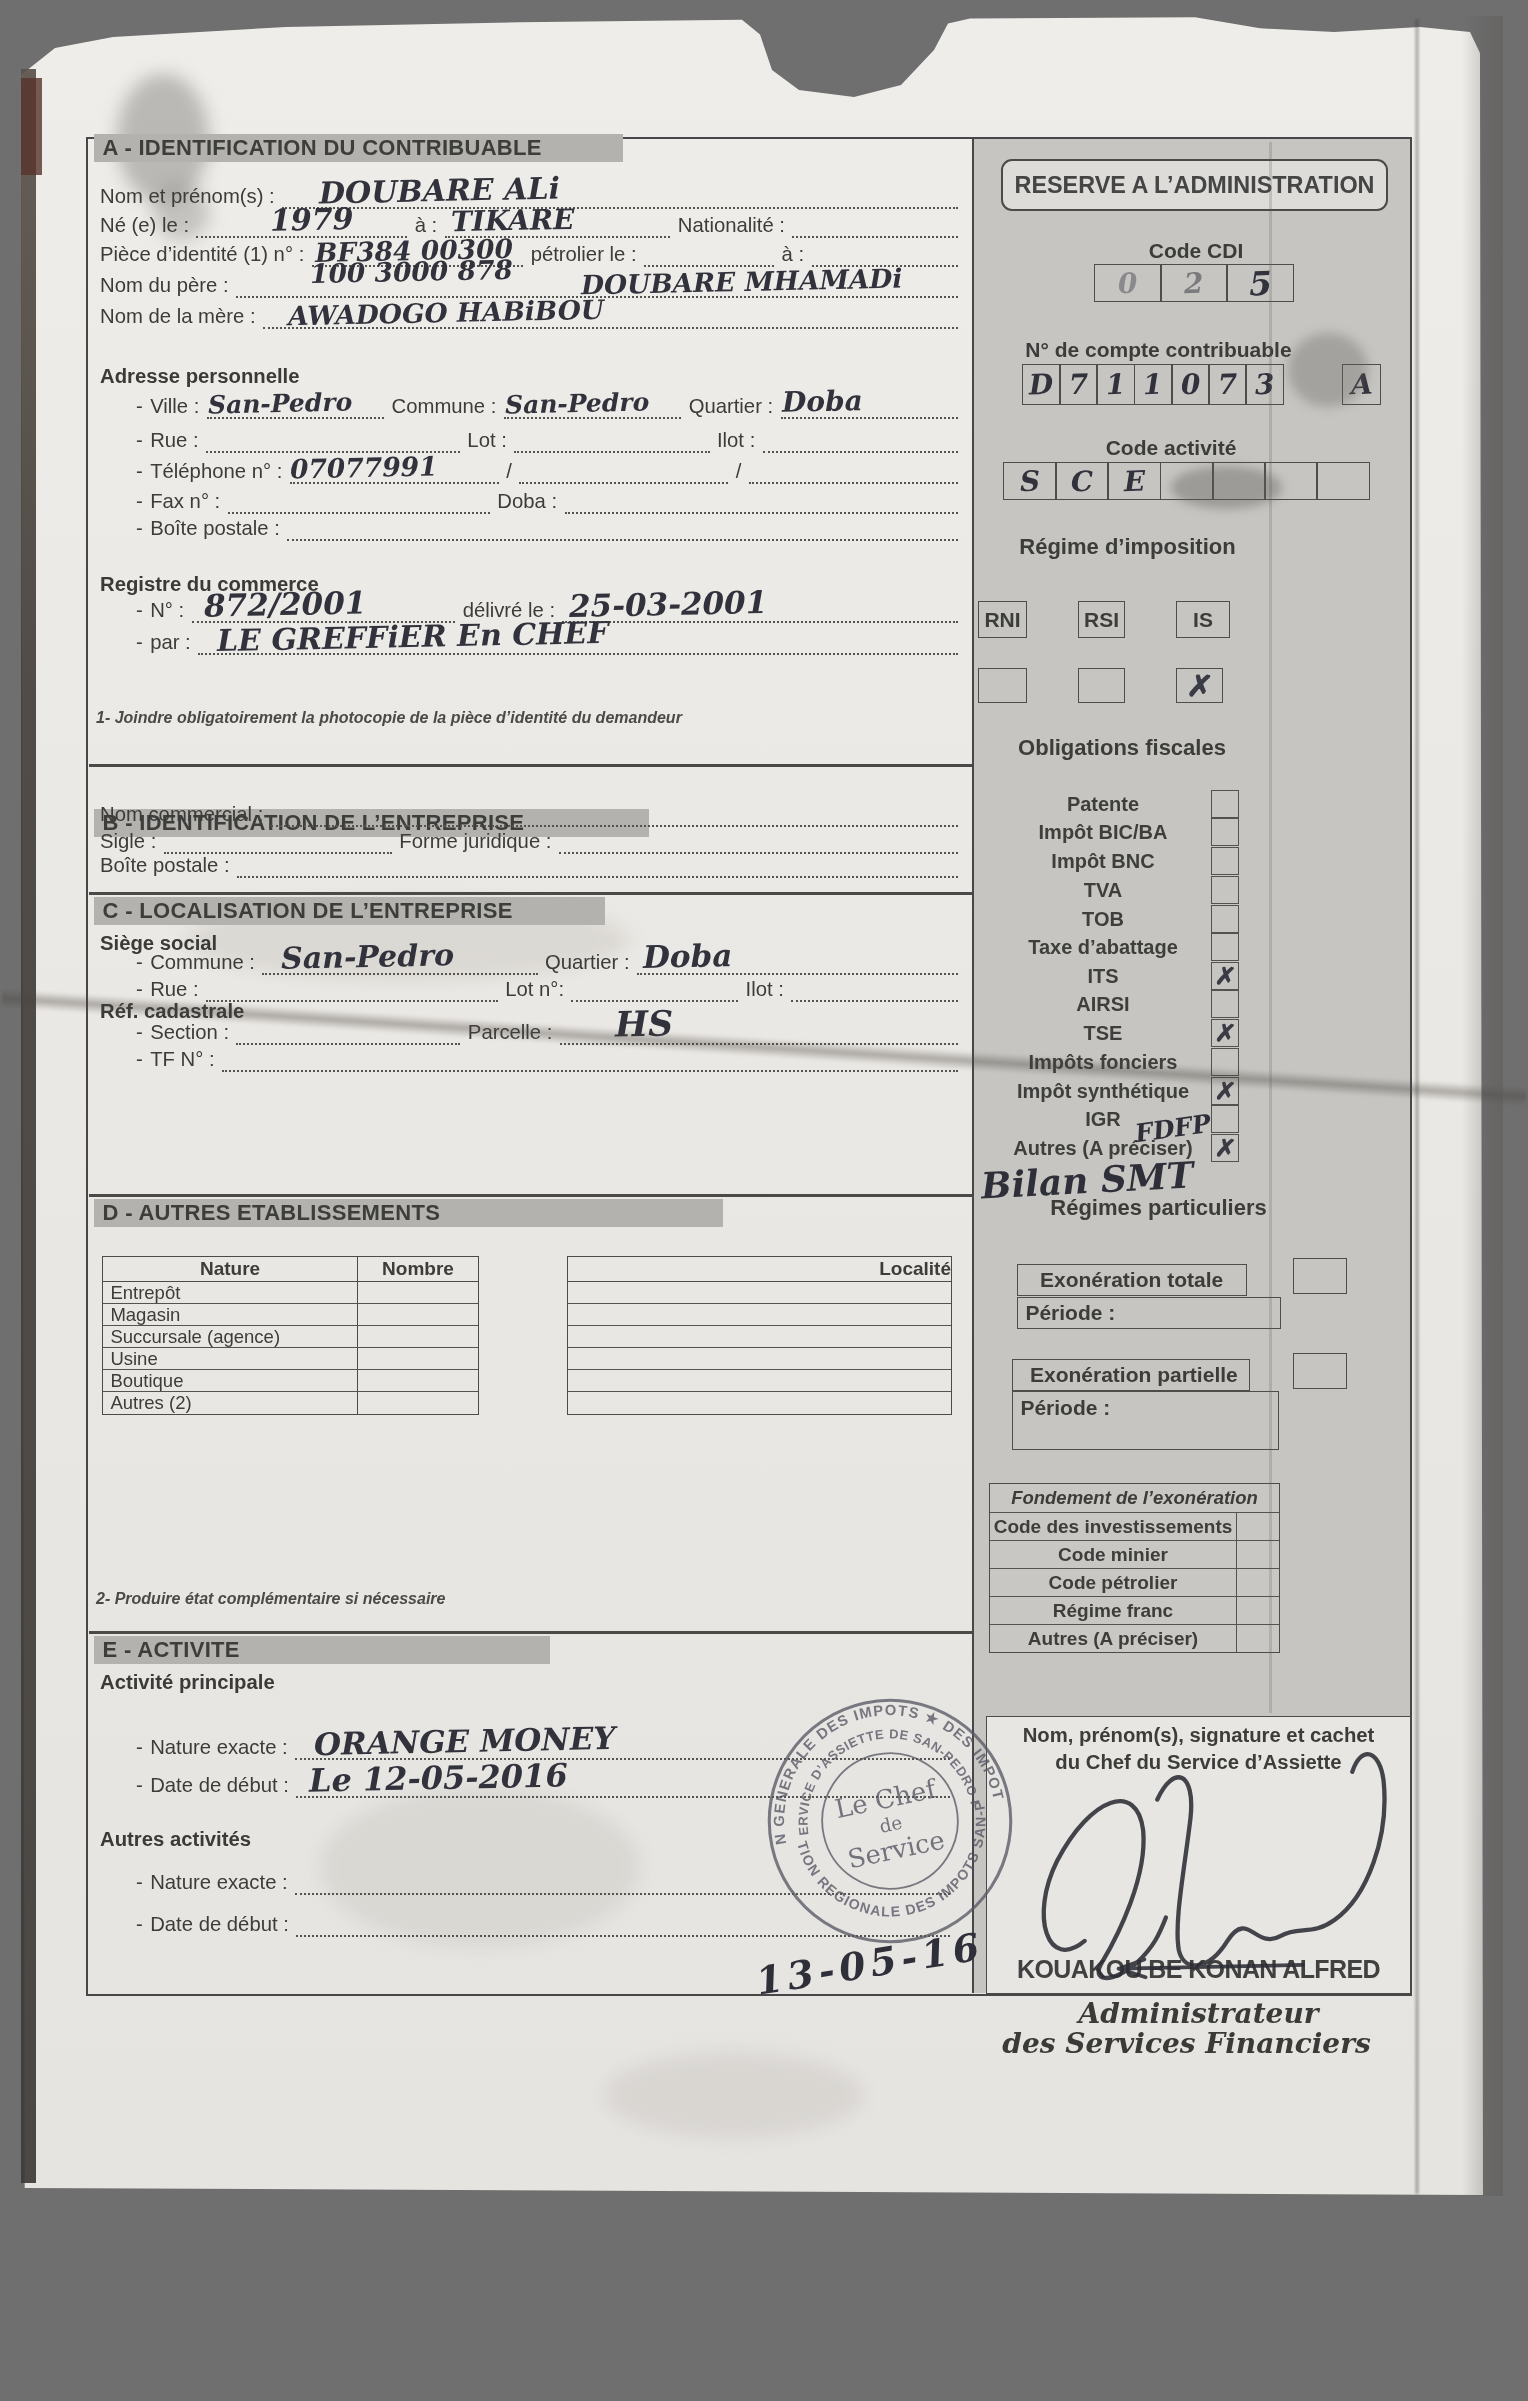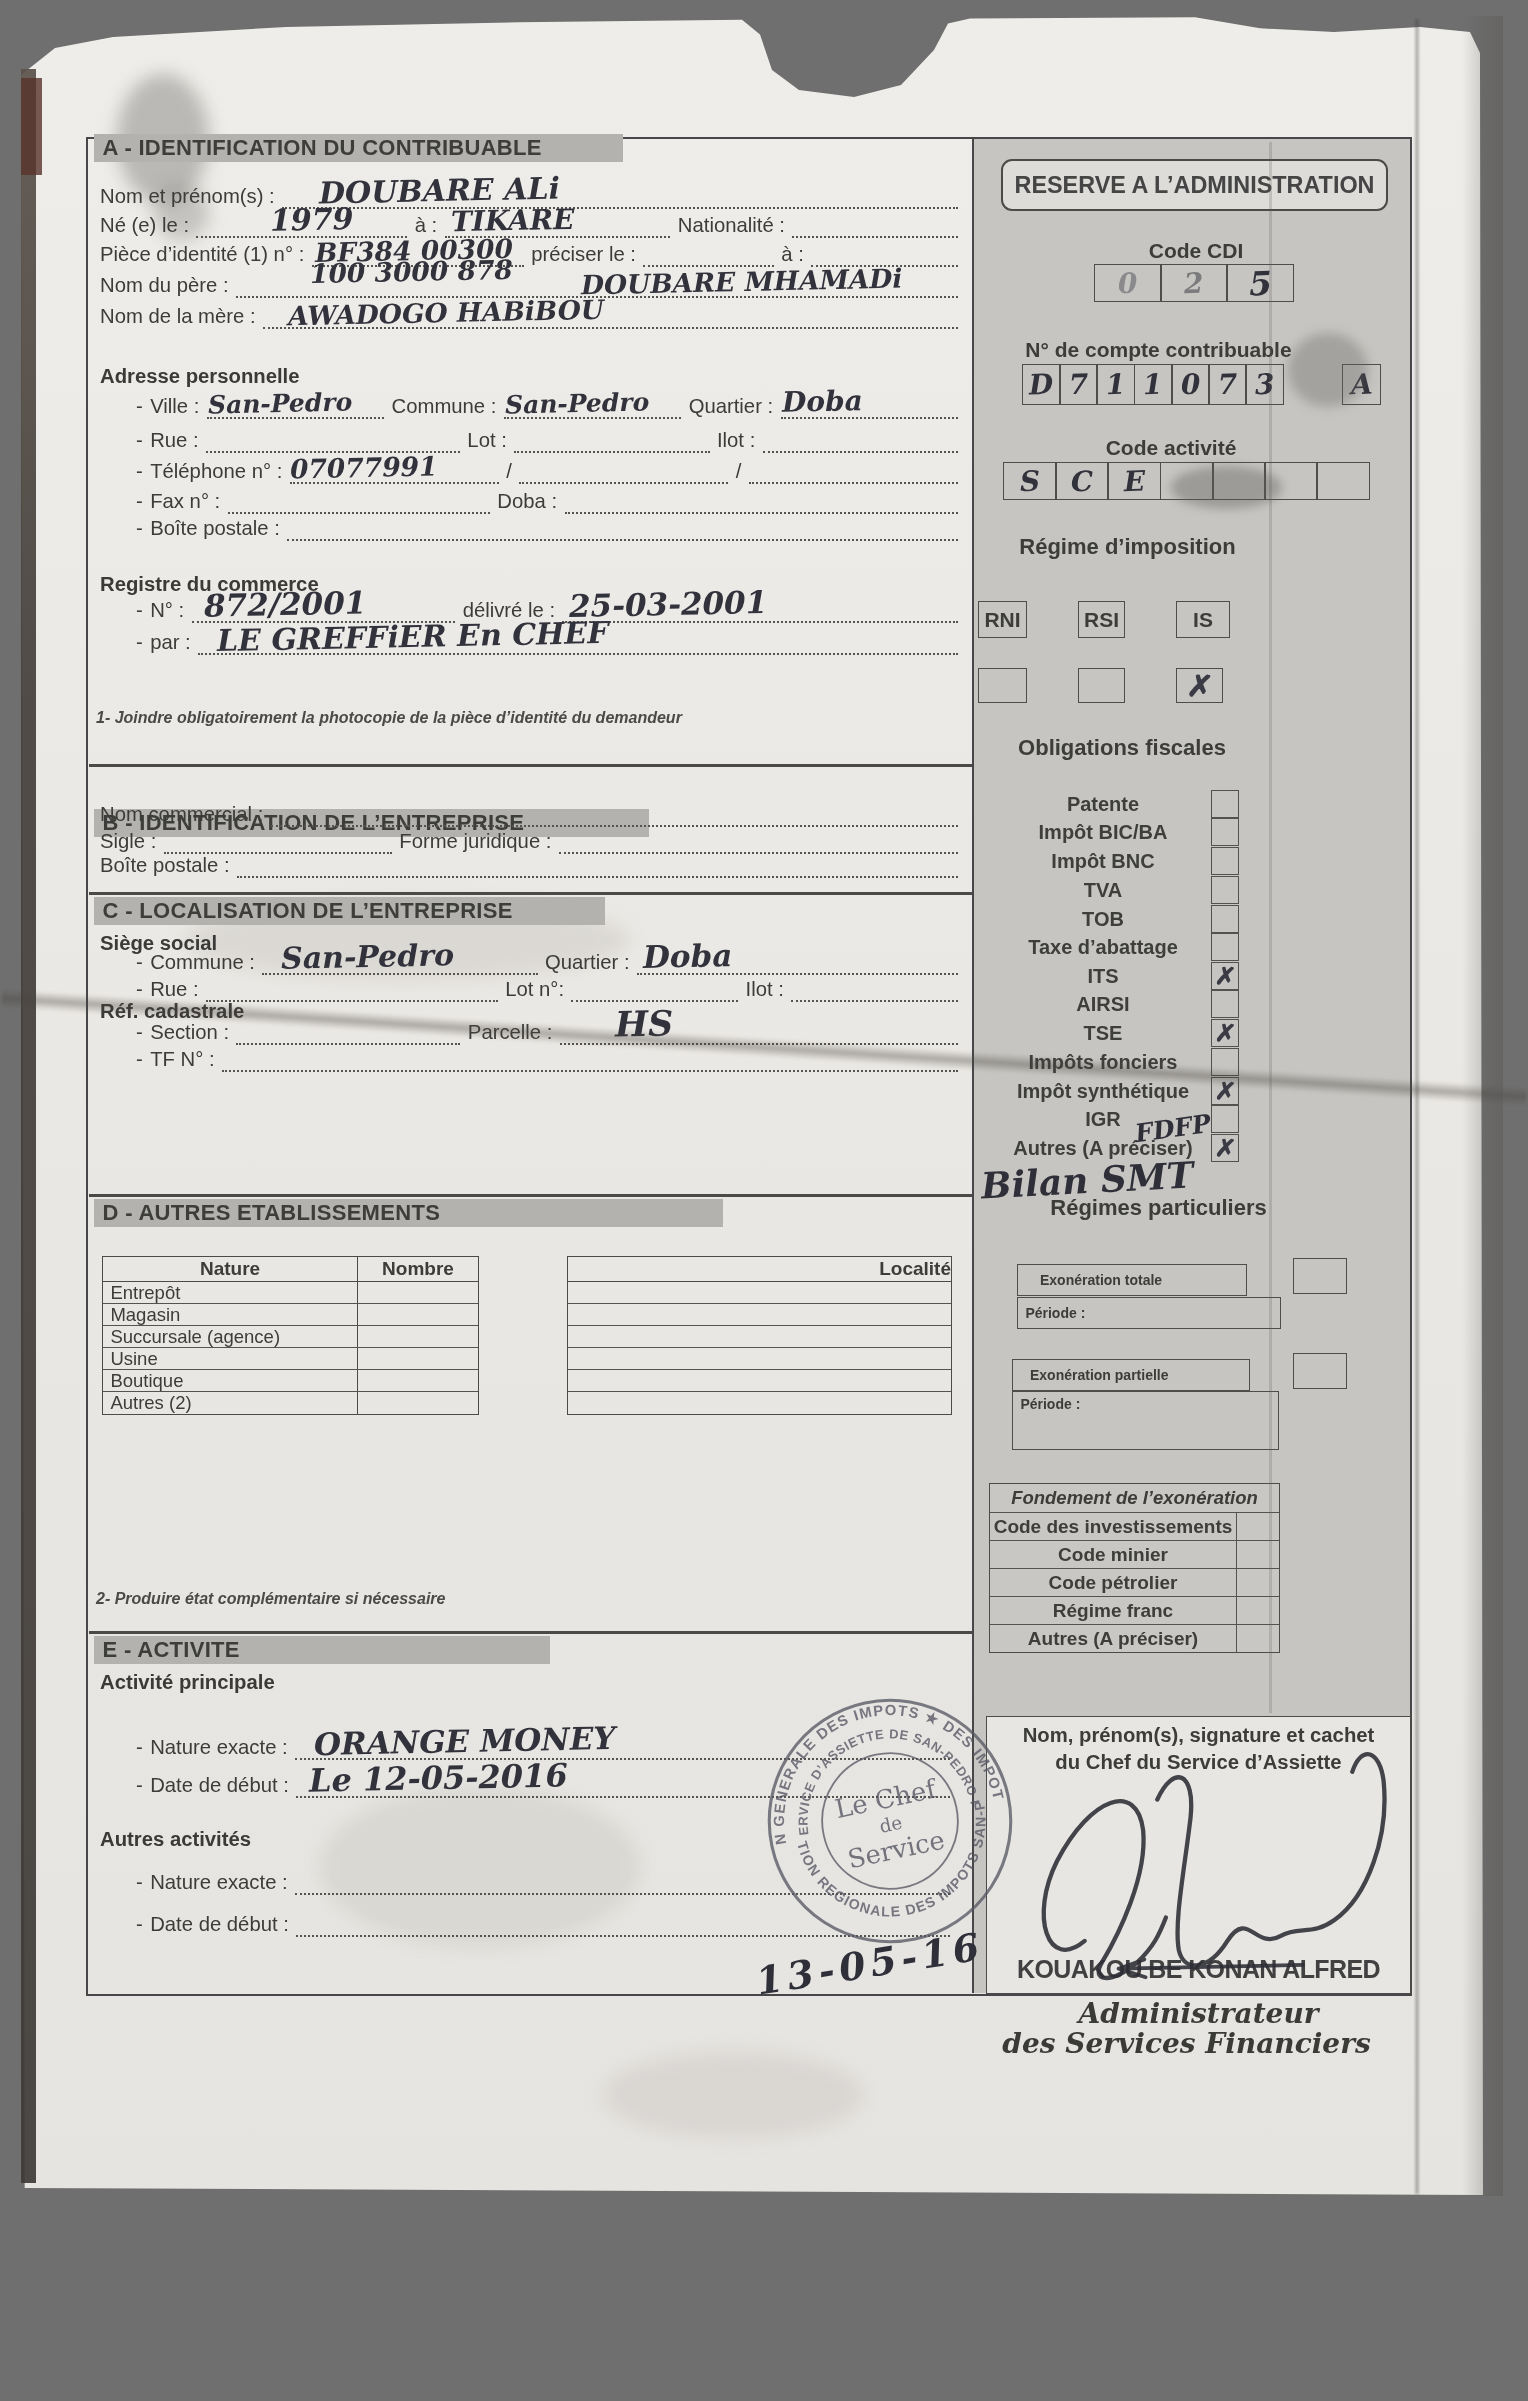--- a/index.html
+++ b/index.html
@@ -44,21 +44,21 @@
   .cell{border:1.8px solid #4d4d4b;display:flex;align-items:center;justify-content:center;margin-right:-1.8px;}
   .cell .hwc{font-family:"DejaVu Serif",serif;font-style:italic;font-weight:700;font-size:28px;
     color:#32323c;position:static;transform:rotate(-2deg);}
   .optbox{position:absolute;border:1.8px solid #4d4d4b;display:flex;align-items:center;
     justify-content:center;font-weight:700;font-size:21px;color:#3c3c3a;margin-top:8px;}
   .chk{position:absolute;left:1211px;width:28px;height:28px;border:1.8px solid #52524e;
     display:flex;align-items:center;justify-content:center;}
   .mark{font-family:"DejaVu Serif",serif;font-weight:700;font-size:25px;color:#3b3b45;transform:rotate(6deg);}
   .oblab{position:absolute;left:980px;width:246px;text-align:center;font-weight:700;font-size:20px;
     color:#3e3e3c;height:28px;line-height:28px;}
-  .exobox{position:absolute;border:1.8px solid #4d4d4b;font-weight:700;font-size:14px;color:#3c3c3a;
+  .exobox{position:absolute;border:1.8px solid #4d4d4b;font-weight:700;font-size:21px;color:#3c3c3a;
     display:flex;align-items:center;}
   .ftrow{height:28px;display:flex;border-top:1.2px solid #55534f;font-weight:700;font-size:19px;color:#3d3d3b;}
   
   .crease{pointer-events:none;}
   .stain{position:absolute;border-radius:50%;filter:blur(8.6px);pointer-events:none;}
   #stamp{position:absolute;left:736px;top:1667px;opacity:.76;transform:rotate(-12deg);}
   #sig{position:absolute;left:992px;top:1738px;opacity:.88;}
   .hwbig{font-family:"DejaVu Serif",serif;font-style:italic;font-weight:700;color:#2f2f39;position:absolute;white-space:nowrap;}
   .sertitle{position:absolute;font-family:"DejaVu Serif",serif;font-style:italic;font-weight:700;color:#3a3a38;text-align:center;}
 </style>
@@ -98,21 +98,21 @@
       <span class="hw" style="left:6.2px;font-size:28px;">TIKARE</span>
     </span>
   <span class="lbl">Nationalité :</span>
   <span class="dots" style="flex:1.1;"></span>
 </div>
 <div class="frow" style="top:234px;">
   <span class="lbl">Pièce d’identité (1) n° :</span>
   <span class="dots" style="flex:1.3;">
       <span class="hw" style="left:3.7px;">BF384 00300</span>
     </span>
-  <span class="lbl">préciser le :</span>
+  <span class="lbl">pétrolier le :</span>
   <span class="dots" style="flex:0.8;"></span>
   <span class="lbl">à :</span>
   <span class="dots" style="flex:0.9;"></span>
 </div>
 <div class="frow" style="top:265px;">
   <span class="lbl">Nom du père :</span>
   <span class="dots">
     <span class="hw" style="left:74px;bottom:8.6px;">100 3000 878</span>
     <span class="hw" style="left:345px;">DOUBARE MHAMADi</span>
   </span>

